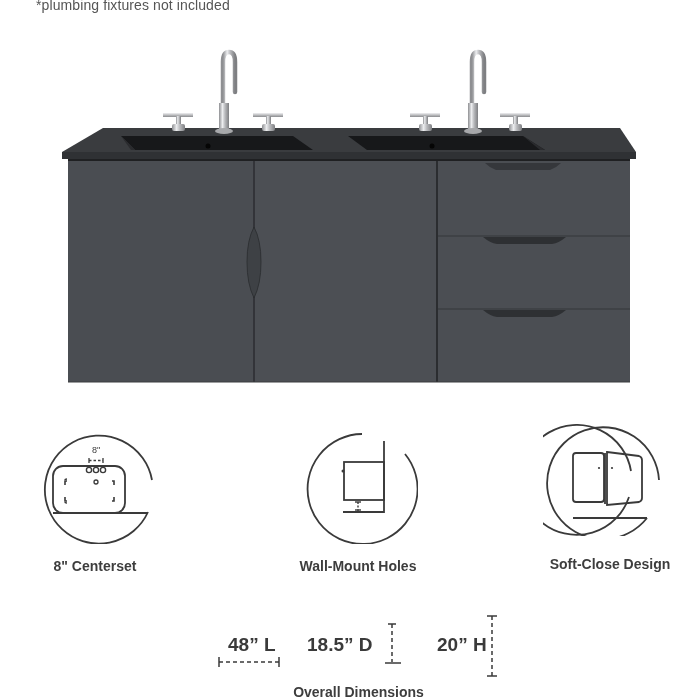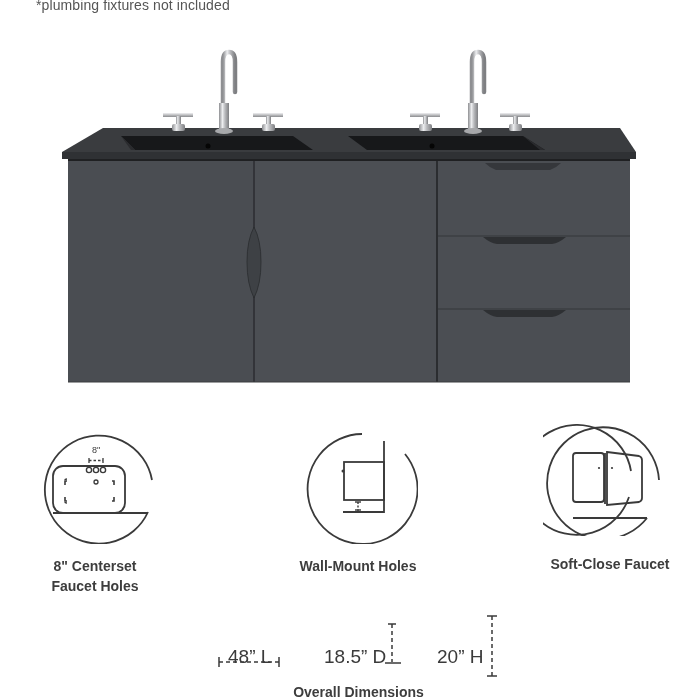--- a/index.html
+++ b/index.html
@@ -2,21 +2,21 @@
 <html><head>
 <meta charset="utf-8">
 <style>
   html, body { margin:0; padding:0; background:#ffffff; }
   body { width:700px; height:700px; position:relative; overflow:hidden;
          font-family:"Liberation Sans", "DejaVu Sans", sans-serif; color:#3a3a3a; }
   .note { position:absolute; left:36px; top:-3px; font-size:14px; color:#555; letter-spacing:0.1px; }
   .product { position:absolute; left:0; top:0; width:700px; height:400px; }
   .label { position:absolute; text-align:center; font-weight:bold; font-size:14px; color:#3d3d3d; line-height:20px; }
   .icon { position:absolute; }
-  .dim { position:absolute; font-weight:normal; font-size:19px; color:#3a3a3a;margin-top:12px; }
+  .dim { position:absolute; font-weight:bold; font-size:19px; color:#3a3a3a; }
   .dim-title { position:absolute; left:0; width:717px; top:684px; text-align:center; font-weight:bold; font-size:14px; color:#3d3d3d; }
 </style>
 </head>
 <body>
 
 <div class="note">*plumbing fixtures not included</div>
 
 <svg class="product" viewBox="0 0 700 400" width="700" height="400">
   <defs>
     <linearGradient id="chrome" x1="0" x2="1" y1="0" y2="0">
@@ -118,21 +118,20 @@
   <circle cx="56" cy="38" r="2.6" fill="none" stroke="#3a3a3a" stroke-width="1.4"></circle>
   <circle cx="63" cy="38" r="2.6" fill="none" stroke="#3a3a3a" stroke-width="1.4"></circle>
   <circle cx="56" cy="50" r="2" fill="none" stroke="#3a3a3a" stroke-width="1.3"></circle>
   <line x1="49" y1="26" x2="49" y2="31" stroke="#3a3a3a" stroke-width="1.3"></line>
   <line x1="63" y1="26" x2="63" y2="31" stroke="#3a3a3a" stroke-width="1.3"></line>
   <line x1="49" y1="28.5" x2="63" y2="28.5" stroke="#3a3a3a" stroke-width="1.3" stroke-dasharray="2.5,2"></line>
   <text x="56" y="21" text-anchor="middle" font-family="Liberation Sans, sans-serif" font-size="9" fill="#3a3a3a">8"</text>
 </svg>
 <div class="label" style="left:30px;width:130px;top:556px;">
   <div>8" Centerset</div>
-  <div>Faucet Holes</div>
 </div>
 
 <svg class="icon" style="left:298px;top:432px;" width="120" height="112" viewBox="0 0 120 112">
   <path d="M64,2 A55,55 0 1 0 107,22" stroke="#3a3a3a" stroke-width="1.8" fill="none"></path>
   <line x1="86" y1="9" x2="86" y2="81" stroke="#3a3a3a" stroke-width="1.8"></line>
   <line x1="45" y1="80" x2="86" y2="80" stroke="#3a3a3a" stroke-width="1.8"></line>
   <rect x="46" y="30" width="40" height="38" fill="none" stroke="#3a3a3a" stroke-width="1.8"></rect>
   <circle cx="45" cy="39" r="1.5" fill="#3a3a3a"></circle>
   <line x1="57" y1="70" x2="63" y2="70" stroke="#3a3a3a" stroke-width="1.4"></line>
   <line x1="60" y1="70" x2="60" y2="79" stroke="#3a3a3a" stroke-width="1.4" stroke-dasharray="2,1.6"></line>
@@ -146,30 +145,30 @@
   <rect x="30" y="29" width="31" height="49" rx="3" fill="none" stroke="#3a3a3a" stroke-width="1.8"></rect>
   <path d="M64,28 L96,32 Q99,33 99,36 L99,74 Q99,77 96,78 L64,81 Z" fill="none" stroke="#3a3a3a" stroke-width="1.8"></path>
   <line x1="62" y1="29" x2="62" y2="80" stroke="#3a3a3a" stroke-width="1.8"></line>
   <circle cx="56" cy="44" r="1.1" fill="#3a3a3a"></circle>
   <circle cx="69" cy="44" r="1.1" fill="#3a3a3a"></circle>
   <line x1="30" y1="94" x2="104" y2="94" stroke="#3a3a3a" stroke-width="1.8"></line>
 </svg>
 <svg class="icon" style="left:543px;top:424px;" width="130" height="112" viewBox="0 0 130 112">
   <path d="M116,56 A56,56 0 1 0 104,94" stroke="#3a3a3a" stroke-width="1.8" fill="none"></path>
 </svg>
-<div class="label" style="left:530px;width:160px;top:554px;">Soft-Close Faucet</div>
+<div class="label" style="left:530px;width:160px;top:554px;">Soft-Close Design</div>
 
 <div class="dim" style="left:228px;top:634px;">48” L</div>
 <svg class="icon" style="left:216px;top:656px;" width="70" height="12" viewBox="0 0 70 12">
   <line x1="3" y1="1" x2="3" y2="11" stroke="#3a3a3a" stroke-width="1.5"></line>
   <line x1="63" y1="1" x2="63" y2="11" stroke="#3a3a3a" stroke-width="1.5"></line>
   <line x1="3" y1="6" x2="63" y2="6" stroke="#3a3a3a" stroke-width="1.5" stroke-dasharray="4,3"></line>
 </svg>
 
-<div class="dim" style="left:324px;top:634px;">18.5” D</div>
+<div class="dim" style="left:307px;top:634px;">18.5” D</div>
 <svg class="icon" style="left:384px;top:622px;" width="20" height="46" viewBox="0 0 20 46">
   <line x1="4" y1="2" x2="12" y2="2" stroke="#3a3a3a" stroke-width="1.5"></line>
   <line x1="8" y1="2" x2="8" y2="40" stroke="#3a3a3a" stroke-width="1.5" stroke-dasharray="4,3"></line>
   <line x1="1" y1="41" x2="17" y2="41" stroke="#3a3a3a" stroke-width="1.5"></line>
 </svg>
 
 <div class="dim" style="left:437px;top:634px;">20” H</div>
 <svg class="icon" style="left:484px;top:614px;" width="16" height="66" viewBox="0 0 16 66">
   <line x1="3" y1="2" x2="13" y2="2" stroke="#3a3a3a" stroke-width="1.5"></line>
   <line x1="8" y1="2" x2="8" y2="62" stroke="#3a3a3a" stroke-width="1.5" stroke-dasharray="4,3"></line>

